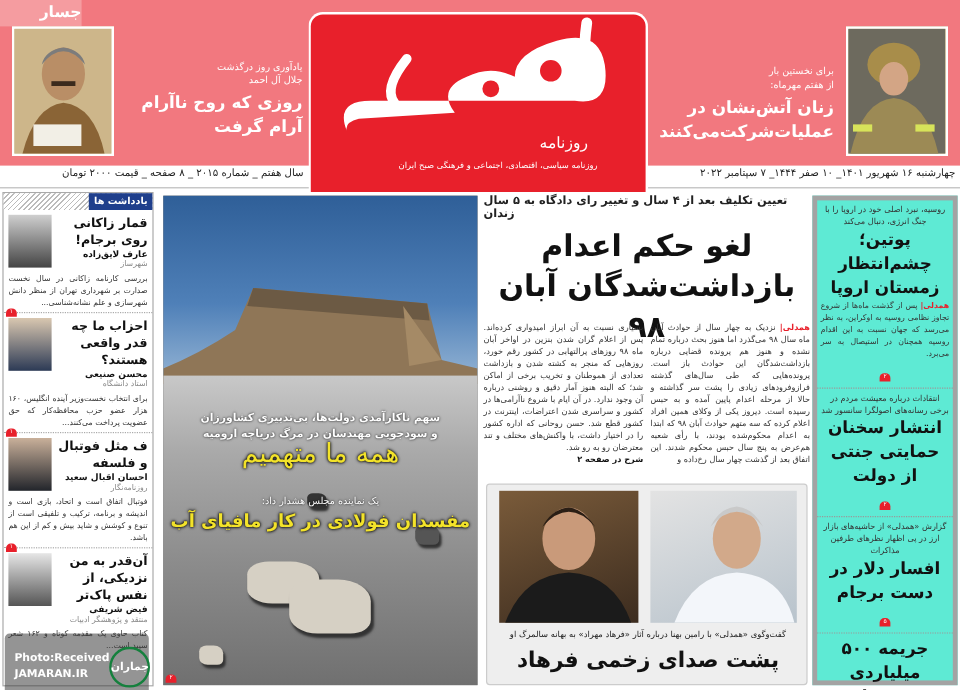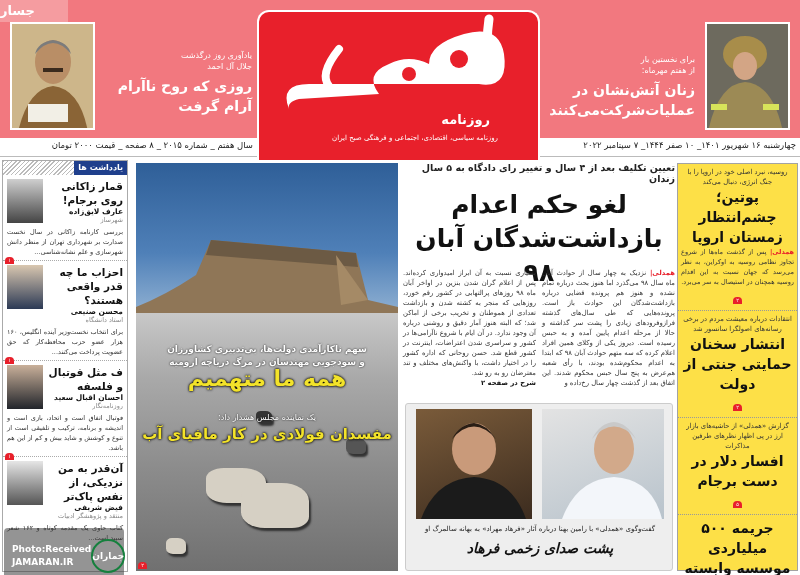--- a/index.html
+++ b/index.html
@@ -3,29 +3,29 @@
 <meta charset="utf-8">
 <style>
   * { box-sizing: border-box; margin: 0; padding: 0; }
   html, body { width: 800px; height: 575px; overflow: hidden; background: #ffffff; }
   body { font-family: "DejaVu Sans", sans-serif; direction: rtl; position: relative; color: #111; }
 
   
   .masthead { position: absolute; left: 0; top: 0; width: 800px; height: 138px; background: #f2787f; }
   .logo-box { position: absolute; left: 257px; top: 10px; width: 283px; height: 150px; background: #e8202b; border-radius: 12px 12px 0 0; border: 2px solid #fff; border-bottom: none; z-index: 3; overflow: hidden; }
   .logo-word { position: absolute; left: 20px; top: 2px; width: 240px; height: 110px; }
-  .logo-sub { position: absolute; right: 48px; top: 100px; color: #fff; font-size: 13px; font-weight: bold; font-family: "DejaVu Sans", sans-serif; }
+  .logo-sub { position: absolute; right: 48px; top: 100px; color: #fff; font-size: 13px; font-weight: normal; font-family: "DejaVu Sans", sans-serif; }
   .logo-tag { position: absolute; right: 40px; top: 122px; color: #fff; font-size: 7px; font-family: "DejaVu Sans", sans-serif; }
 
   .teaser-left { position: absolute; left: 10px; top: 22px; width: 248px; height: 108px; }
   .teaser-left .photo { position: absolute; left: 0; top: 0; width: 85px; height: 108px; background: #d8c7a2; border: 2px solid #fff; overflow: hidden; }
   .teaser-left .text { position: absolute; left: 92px; top: 28px; width: 150px; text-align: right; color: #fff; }
   .kicker-small { font-size: 8px; line-height: 11px; color: #fff; }
   .teaser-title { font-size: 14px; font-weight: bold; line-height: 20px; color: #fff; margin-top: 4px; }
-  .jesar { position: absolute; left: 0; top: 0; width: 68px; height: 22px; background: #f59ca0; color: #fff; font-size: 13px; font-weight: bold; text-align: left; line-height: 22px; direction: rtl; }
+  .jesar { position: absolute; left: 0; top: 0; width: 68px; height: 22px; background: #f59ca0; color: #fff; font-size: 13px; font-weight: bold; text-align: right; line-height: 22px; direction: rtl; }
 
   .teaser-right { position: absolute; right: 10px; top: 22px; width: 250px; height: 108px; }
   .teaser-right .photo { position: absolute; right: 0; top: 0; width: 85px; height: 108px; background: #b9a66e; border: 2px solid #fff; overflow: hidden; }
   .teaser-right .text { position: absolute; right: 95px; top: 32px; width: 150px; text-align: right; color: #fff; }
 
   .issue-info { position: absolute; left: 0; top: 140px; width: 257px; font-size: 8.5px; text-align: right; padding-right: 4px; color: #222; }
   .date-info { position: absolute; right: 0; top: 140px; width: 260px; font-size: 8.5px; text-align: right; padding-right: 4px; color: #222; }
   .rule { position: absolute; left: 0; top: 156px; width: 800px; height: 1px; background: #bbb; }
 
   
@@ -43,43 +43,43 @@
   .page-tag { display: inline-block; width: 9px; height: 7px; background: #e8202b; color: #fff; font-size: 5px; text-align: center; line-height: 7px; border-radius: 4px 4px 0 0; }
   .note .page-tag { position: absolute; left: 2px; bottom: -4px; }
 
   
   .photo-story { position: absolute; left: 136px; top: 163px; width: 262px; height: 408px; background: #777; overflow: hidden; }
   .sky { position: absolute; left: 0; top: 0; width: 100%; height: 150px; background: linear-gradient(180deg, #2f5f98 0%, #4f80b8 60%, #8fb0d2 100%); }
   .rock { position: absolute; left: 0; top: 72px; width: 262px; height: 85px; }
   .salt { position: absolute; left: 0; top: 150px; width: 100%; height: 258px; background: linear-gradient(180deg, #c8c8c8 0%, #a9a9a9 25%, #8c8c8c 60%, #707070 100%); }
   .ps-text { position: absolute; left: 0; width: 100%; text-align: center; }
   .ps-kicker { top: 180px; font-size: 9px; color: #fff; font-weight: bold; line-height: 13px; text-shadow: 0 0 2px #000; }
-  .ps-title { top: 203px; font-size: 22px; font-weight: bold; color: #f3e32a; text-shadow: 0 0 2px #000, 0 0 3px #000; }
+  .ps-title { top: 203px; font-size: 22px; font-weight: normal; color: #f3e32a; text-shadow: 0 0 2px #000, 0 0 3px #000; }
   .ps-sub { top: 250px; font-size: 8px; color: #fff; font-weight: normal; text-shadow: 0 0 2px #000; }
   .ps-sub-title { top: 262px; font-size: 15px; font-weight: bold; color: #f3e32a; text-shadow: 0 0 2px #000, 0 0 3px #000; }
   .stone { position: absolute; background: #d6d0c4; border-radius: 30% 40% 25% 35%; box-shadow: 2px 3px 2px #333; }
   .ps-page { position: absolute; left: 2px; bottom: 2px; }
 
   
   .main-story { position: absolute; left: 403px; top: 160px; width: 272px; height: 205px; }
-  .ms-kicker { font-size: 9.5px; font-weight: bold; text-align: right; margin-top: 2px; color: #222; }
+  .ms-kicker { font-size: 9.5px; font-weight: bold; text-align: left; margin-top: 2px; color: #222; }
   .ms-title { font-size: 25px; font-weight: bold; text-align: center; line-height: 34px; margin-top: 4px; color: #111; }
   .ms-cols { position: absolute; top: 108px; left: 0; width: 272px; display: flex; flex-direction: row; gap: 6px; }
   .ms-col { flex: 1; font-size: 6.8px; line-height: 10px; text-align: justify; color: #333; }
   .ms-col .src { color: #e8202b; font-weight: bold; }
   .ms-col .cont { font-weight: bold; color: #111; }
 
   .farhad { position: absolute; left: 405px; top: 403px; width: 268px; height: 168px; background: #eee; border: 1px solid #ccc; border-radius: 3px; }
   .farhad .p1 { position: absolute; left: 10px; top: 5px; width: 116px; height: 110px; background: linear-gradient(160deg, #7a5b3a, #3c2c1f); }
   .farhad .p2 { position: absolute; left: 136px; top: 5px; width: 122px; height: 110px; background: linear-gradient(160deg, #e3e3e3, #b8c3cc); }
   .farhad .cap { position: absolute; left: 4px; top: 121px; width: 260px; text-align: center; font-size: 7px; color: #222; }
-  .farhad .title { position: absolute; left: 4px; top: 136px; width: 260px; text-align: center; font-size: 14px; font-weight: bold; color: #111; font-style: italic; }
-
-  
-  .right-col { position: absolute; left: 677px; top: 163px; width: 121px; height: 408px; border: 1px solid #a3a3a3; background: #fde047; }
+  .farhad .title { position: absolute; left: 4px; top: 136px; width: 260px; text-align: center; font-size: 18px; font-weight: bold; color: #111; }
+
+  
+  .right-col { position: absolute; left: 677px; top: 163px; width: 121px; height: 408px; border: 4px solid #a3a3a3; background: #5eead4; }
   .rc-item { text-align: center; padding: 3px 3px 4px 3px; border-bottom: 1px dotted #999; position: relative; }
   .rc-item:last-child { border-bottom: none; }
   .rc-kicker { font-size: 6.8px; line-height: 10px; color: #333; }
   .rc-title { font-size: 14px; font-weight: bold; line-height: 20px; color: #111; }
   .rc-body { font-size: 6.5px; line-height: 10px; text-align: justify; color: #333; }
   .rc-body .src { color: #e8202b; font-weight: bold; }
   .rc-item .page-tag { margin-top: 2px; }
 
   
   .watermark { position: absolute; left: 4px; top: 528px; width: 120px; height: 56px; background: rgba(60,60,60,0.55); border-radius: 4px; z-index: 5; display: flex; flex-direction: row-reverse; align-items: center; padding-left: 4px; }

